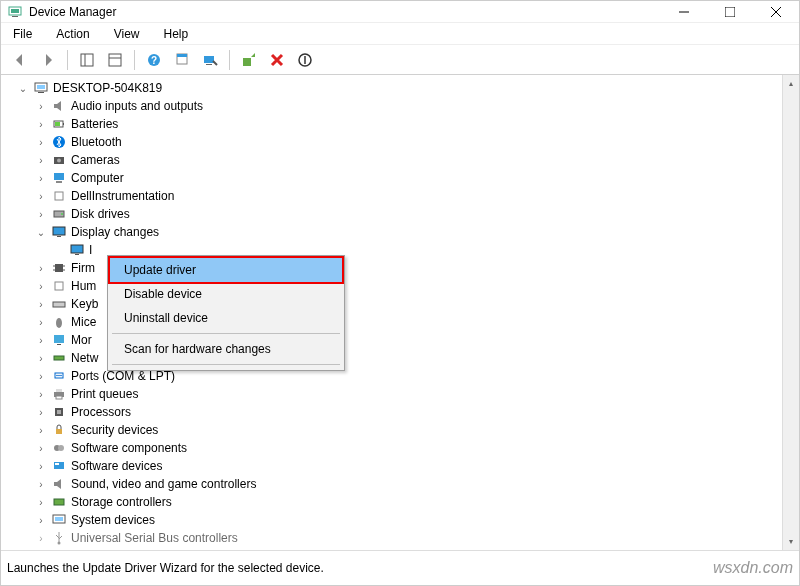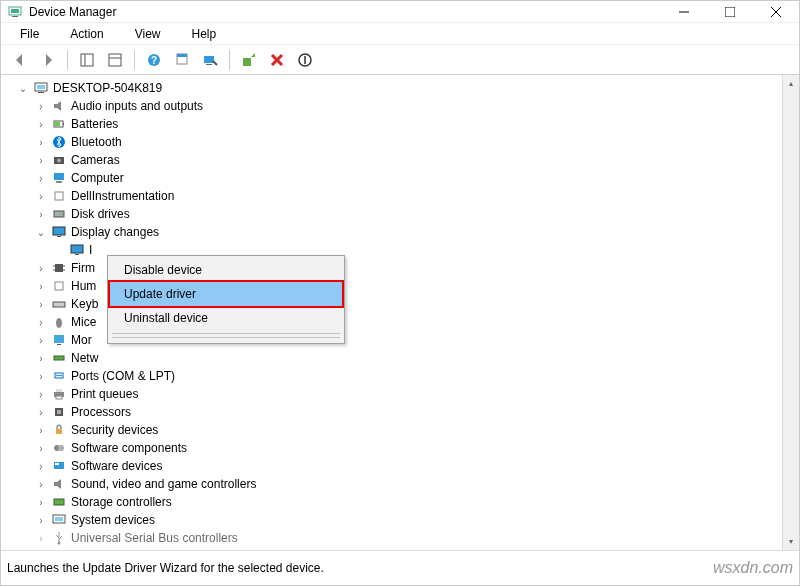--- a/index.html
+++ b/index.html
@@ -8,21 +8,21 @@
     .window { width: 800px; height: 586px; border: 1px solid #ccc; display: flex; flex-direction: column; background: #fff; }
     
     .titlebar { display: flex; align-items: center; height: 22px; padding-left: 6px; border-bottom: 1px solid #eee; }
     .titlebar .icon { width: 16px; height: 16px; margin-right: 6px; }
     .titlebar .title { flex: 1; font-size: 12px; }
     .winbtns { display: flex; height: 100%; }
     .winbtn { width: 46px; display: flex; align-items: center; justify-content: center; }
     .winbtn svg { width: 10px; height: 10px; }
     
     .menubar { display: flex; gap: 16px; padding: 2px 8px; font-size: 12px; border-bottom: 1px solid #eee; height: 22px; align-items: center; }
-    .menuitem { padding: 2px 4px; margin-left: 7px; }
+    .menuitem { padding: 2px 4px; }
     
     .toolbar { display: flex; align-items: center; padding: 2px 8px; height: 30px; border-bottom: 1px solid #d0d0d0; gap: 6px; }
     .toolbar .sep { width: 1px; height: 20px; background: #ccc; margin: 0 2px; }
     .tbtn { width: 22px; height: 22px; display: flex; align-items: center; justify-content: center; }
     .tbtn svg { width: 16px; height: 16px; }
     
     .content { flex: 1; position: relative; display: flex; }
     .tree { flex: 1; overflow: hidden; padding: 4px 0 0 6px; position: relative; }
     .scrollbar { width: 17px; background: #f0f0f0; border-left: 1px solid #ddd; position: relative; }
     .scroll-up, .scroll-down { position: absolute; left: 0; right: 0; height: 17px; display: flex; align-items: center; justify-content: center; font-size: 8px; color: #666; }
@@ -411,24 +411,25 @@
           <span class="nicon">
             <svg viewBox="0 0 14 14">
               <path d="M7 1 L7 12 M4 4 L7 7 M10 5 L7 8" stroke="#555" fill="none"></path>
               <circle cx="7" cy="12" r="1.5" fill="#555"></circle>
             </svg>
           </span>
           <span class="nlabel">Universal Serial Bus controllers</span>
         </div>
 
       <div class="ctxmenu">
+        <div class="ctxitem hl">Update driver</div>
         <div class="ctxitem">Disable device</div>
-        <div class="ctxitem hl">Update driver</div>
         <div class="ctxitem">Uninstall device</div>
         <div class="ctxsep"></div>
+        <div class="ctxitem">Scan for hardware changes</div>
         <div class="ctxsep"></div>
       </div>
 
     </div>
     <div class="scrollbar">
       <div class="scroll-up">▴</div>
       <div class="scroll-down">▾</div>
     </div>
   </div>
 

